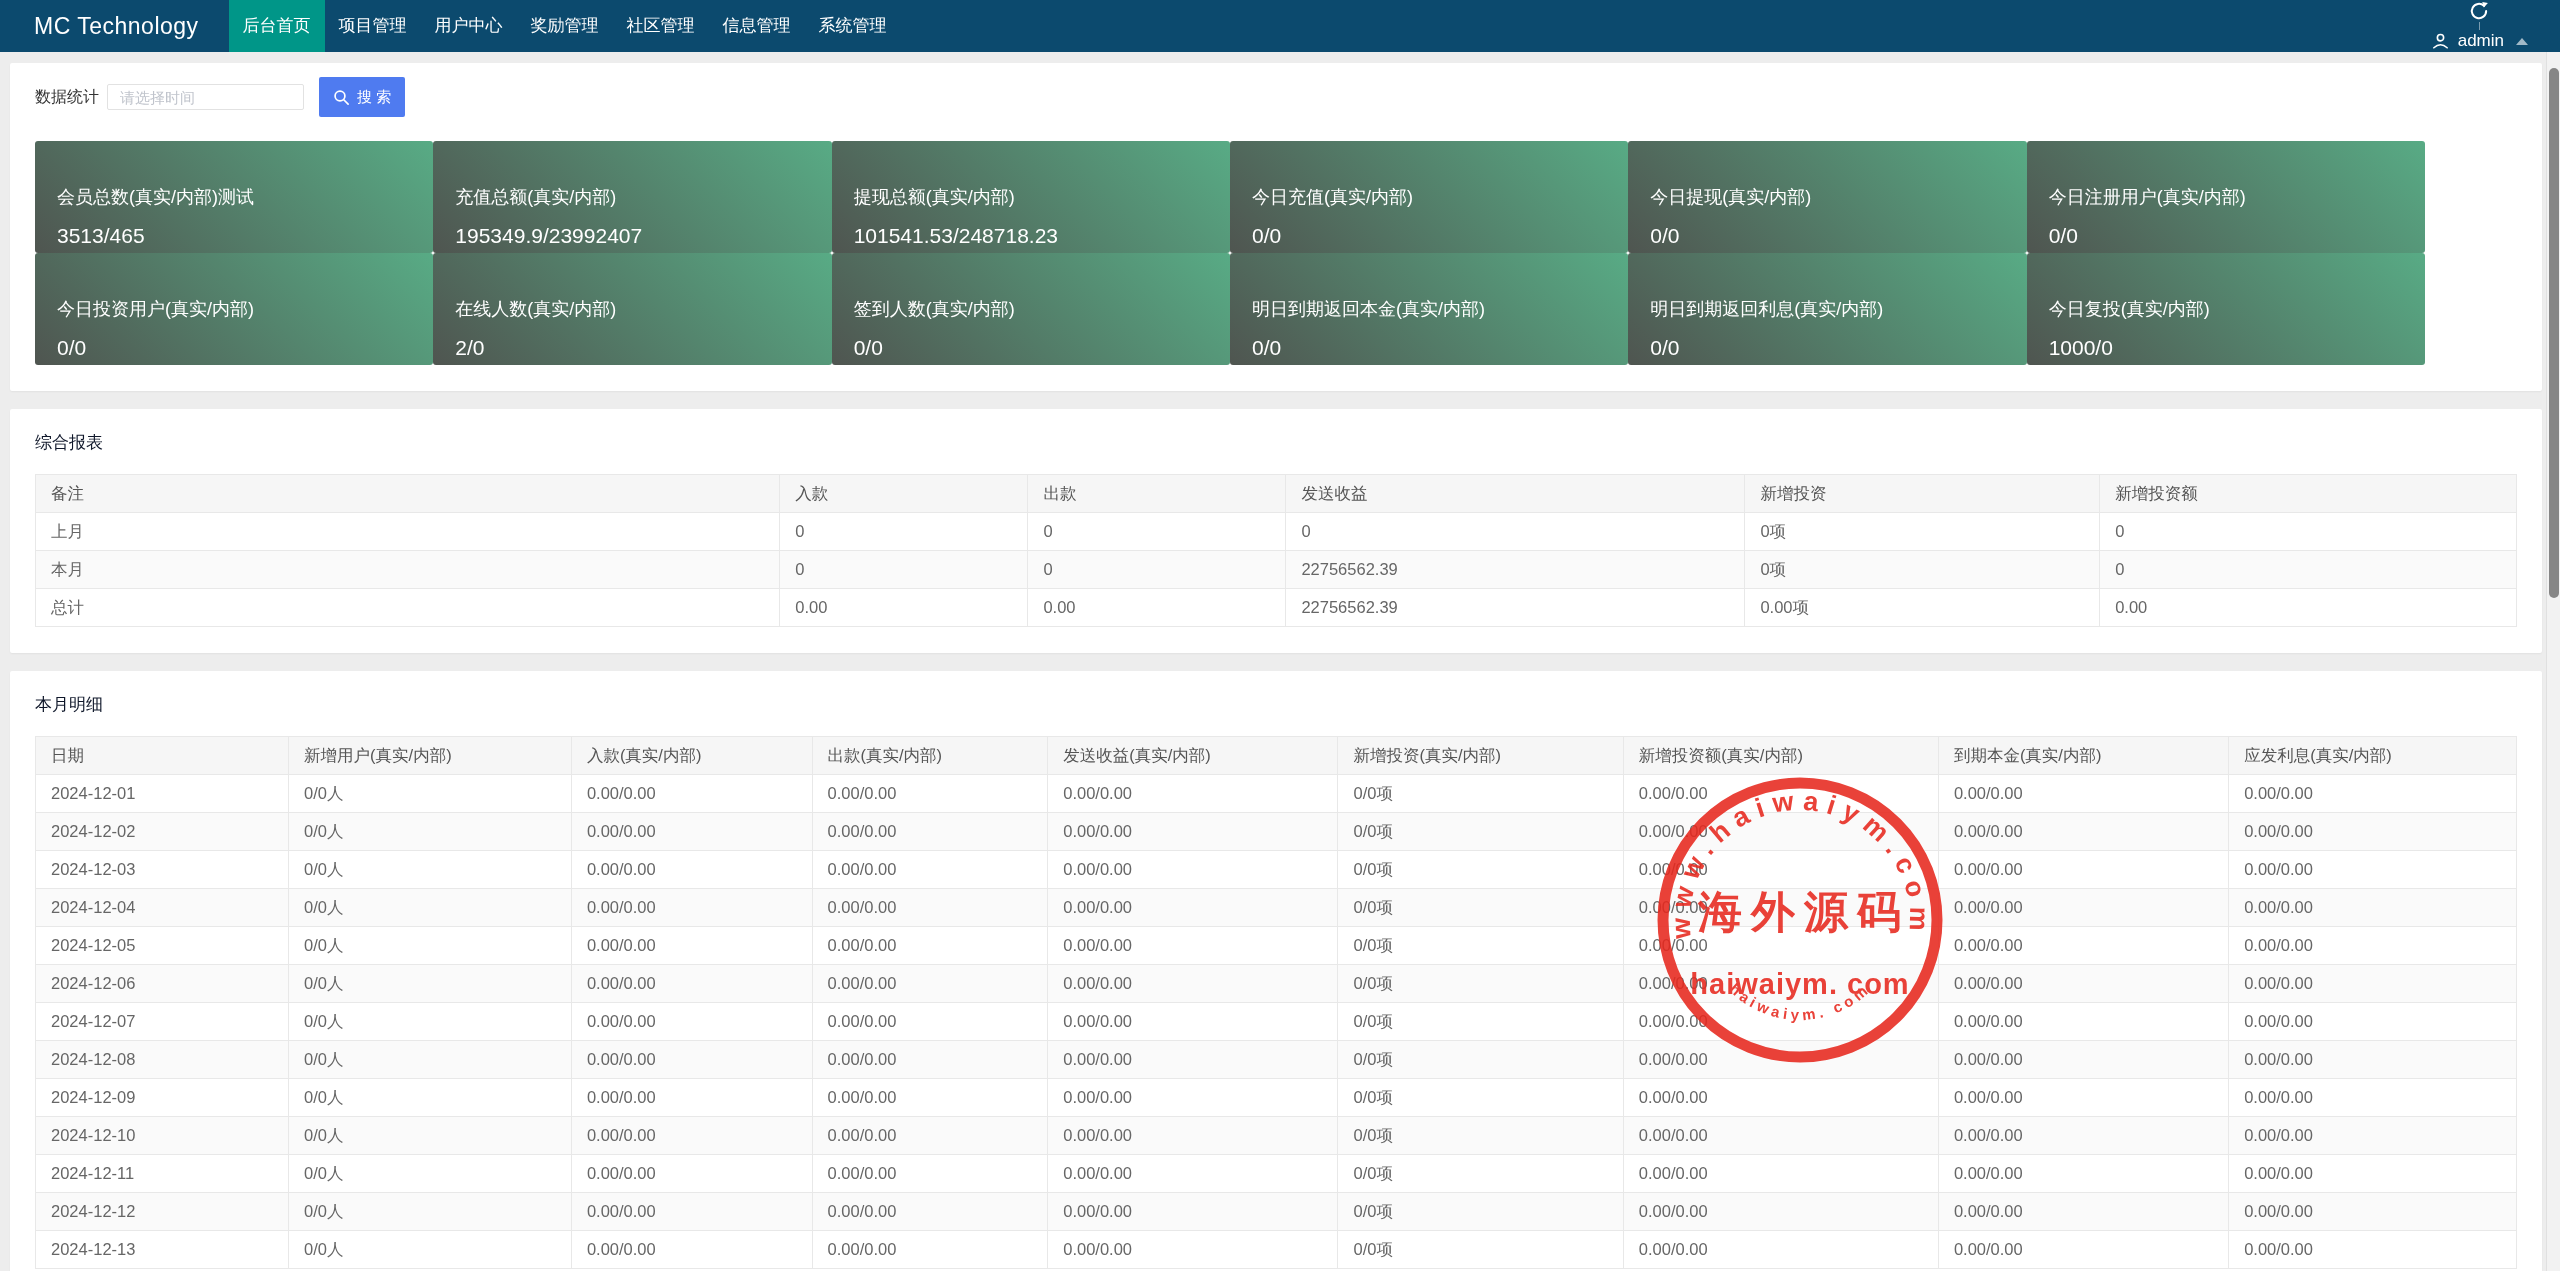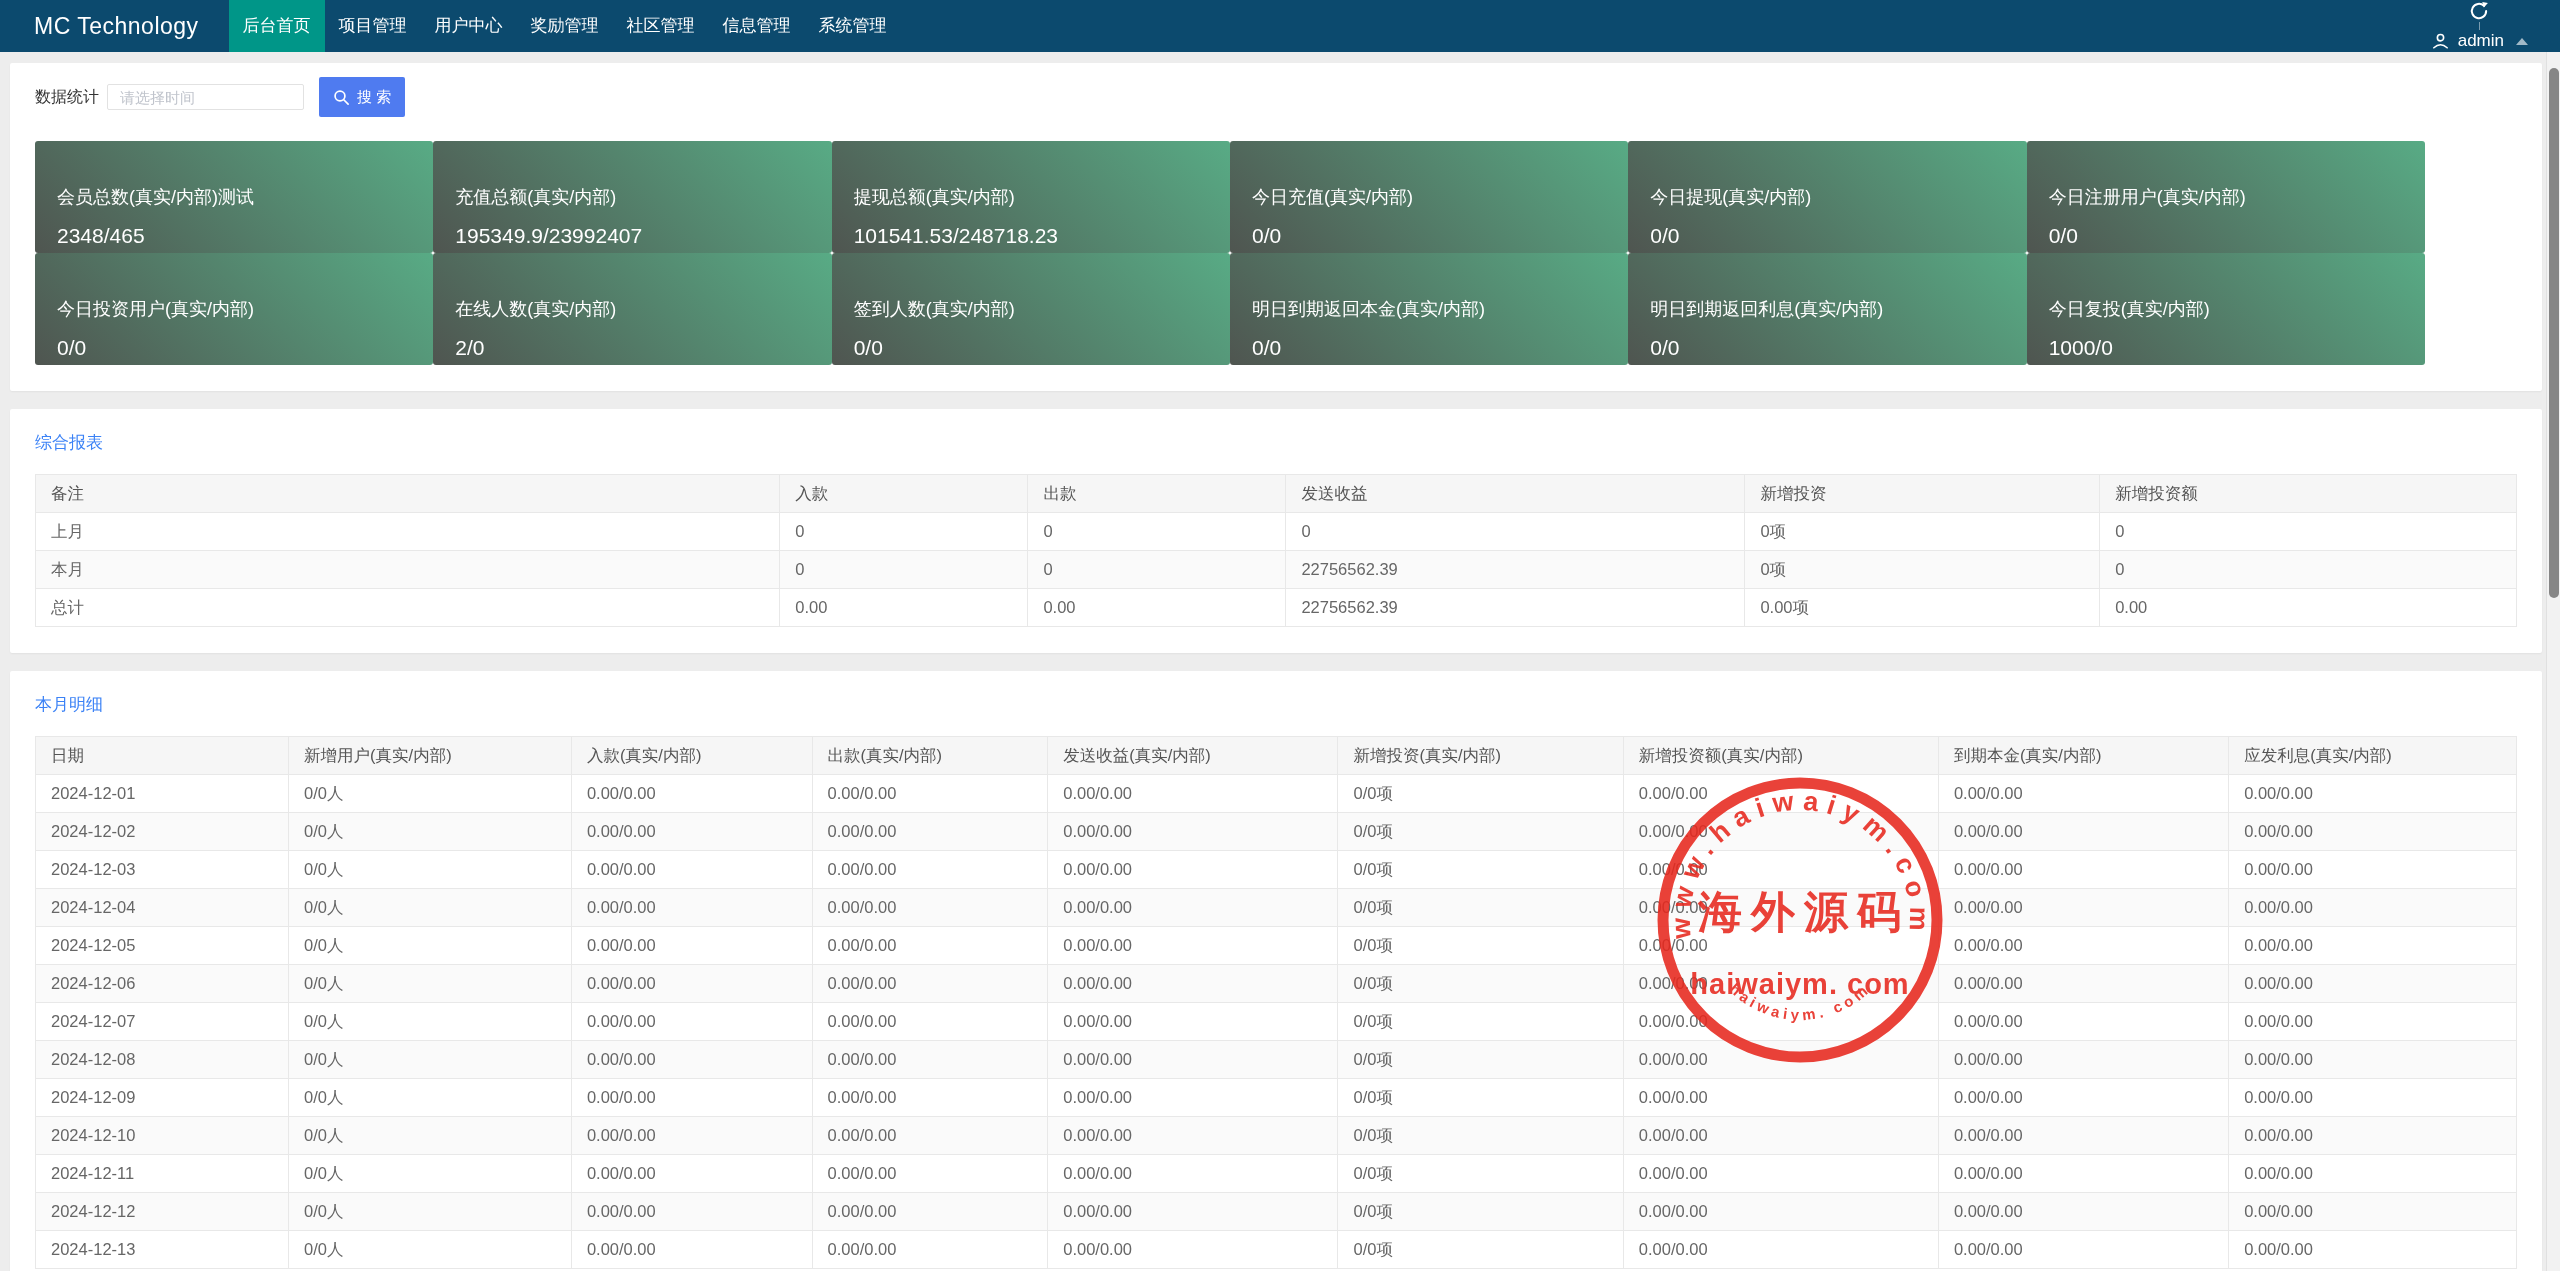--- a/index.html
+++ b/index.html
@@ -63,21 +63,21 @@
   .cards { width: 2390px; display: grid; grid-template-columns: repeat(6, 1fr); }
   .stat-card {
     height: 112px; border-radius: 3px; color: #fff;
     background: linear-gradient(45deg, #4f5550 0%, #58ab85 100%);
     padding: 46px 18px 0 22px; overflow: hidden;
   }
   .stat-title { font-size: 18px; line-height: 20px; white-space: nowrap; }
   .stat-value { font-size: 21px; margin-top: 17px; white-space: nowrap; }
 
   
-  .section-title { font-size: 17px; color: #3b82f6; margin-bottom: 20px; }
+  .section-title { font-size: 17px; color: #0f172a; margin-bottom: 20px; }
   table { width: 100%; border-collapse: collapse; table-layout: fixed; }
   th, td {
     border: 1px solid #e8e8e8; text-align: left; font-weight: normal;
     padding: 9px 15px; font-size: 16.5px; line-height: 19px; white-space: nowrap; overflow: hidden;
   }
   th { background: #f6f6f6; color: #555; }
   td { color: #666; }
   tbody tr:nth-child(even) td { background: #fafafa; }
 
   
@@ -136,21 +136,21 @@
         <svg width="17" height="17" viewBox="0 0 18 18">
           <circle cx="7.4" cy="7.4" r="5.2" fill="none" stroke="#fff" stroke-width="1.8"></circle>
           <line x1="11.4" y1="11.4" x2="16" y2="16" stroke="#fff" stroke-width="1.8" stroke-linecap="round"></line>
         </svg>
         <span>搜 索</span>
       </button>
     </div>
     <div class="cards" id="cards-grid">
         <div class="stat-card">
           <div class="stat-title">会员总数(真实/内部)测试</div>
-          <div class="stat-value">2348/465</div>
+          <div class="stat-value">3513/465</div>
         </div>
         <div class="stat-card">
           <div class="stat-title">充值总额(真实/内部)</div>
           <div class="stat-value">195349.9/23992407</div>
         </div>
         <div class="stat-card">
           <div class="stat-title">提现总额(真实/内部)</div>
           <div class="stat-value">101541.53/248718.23</div>
         </div>
         <div class="stat-card">

